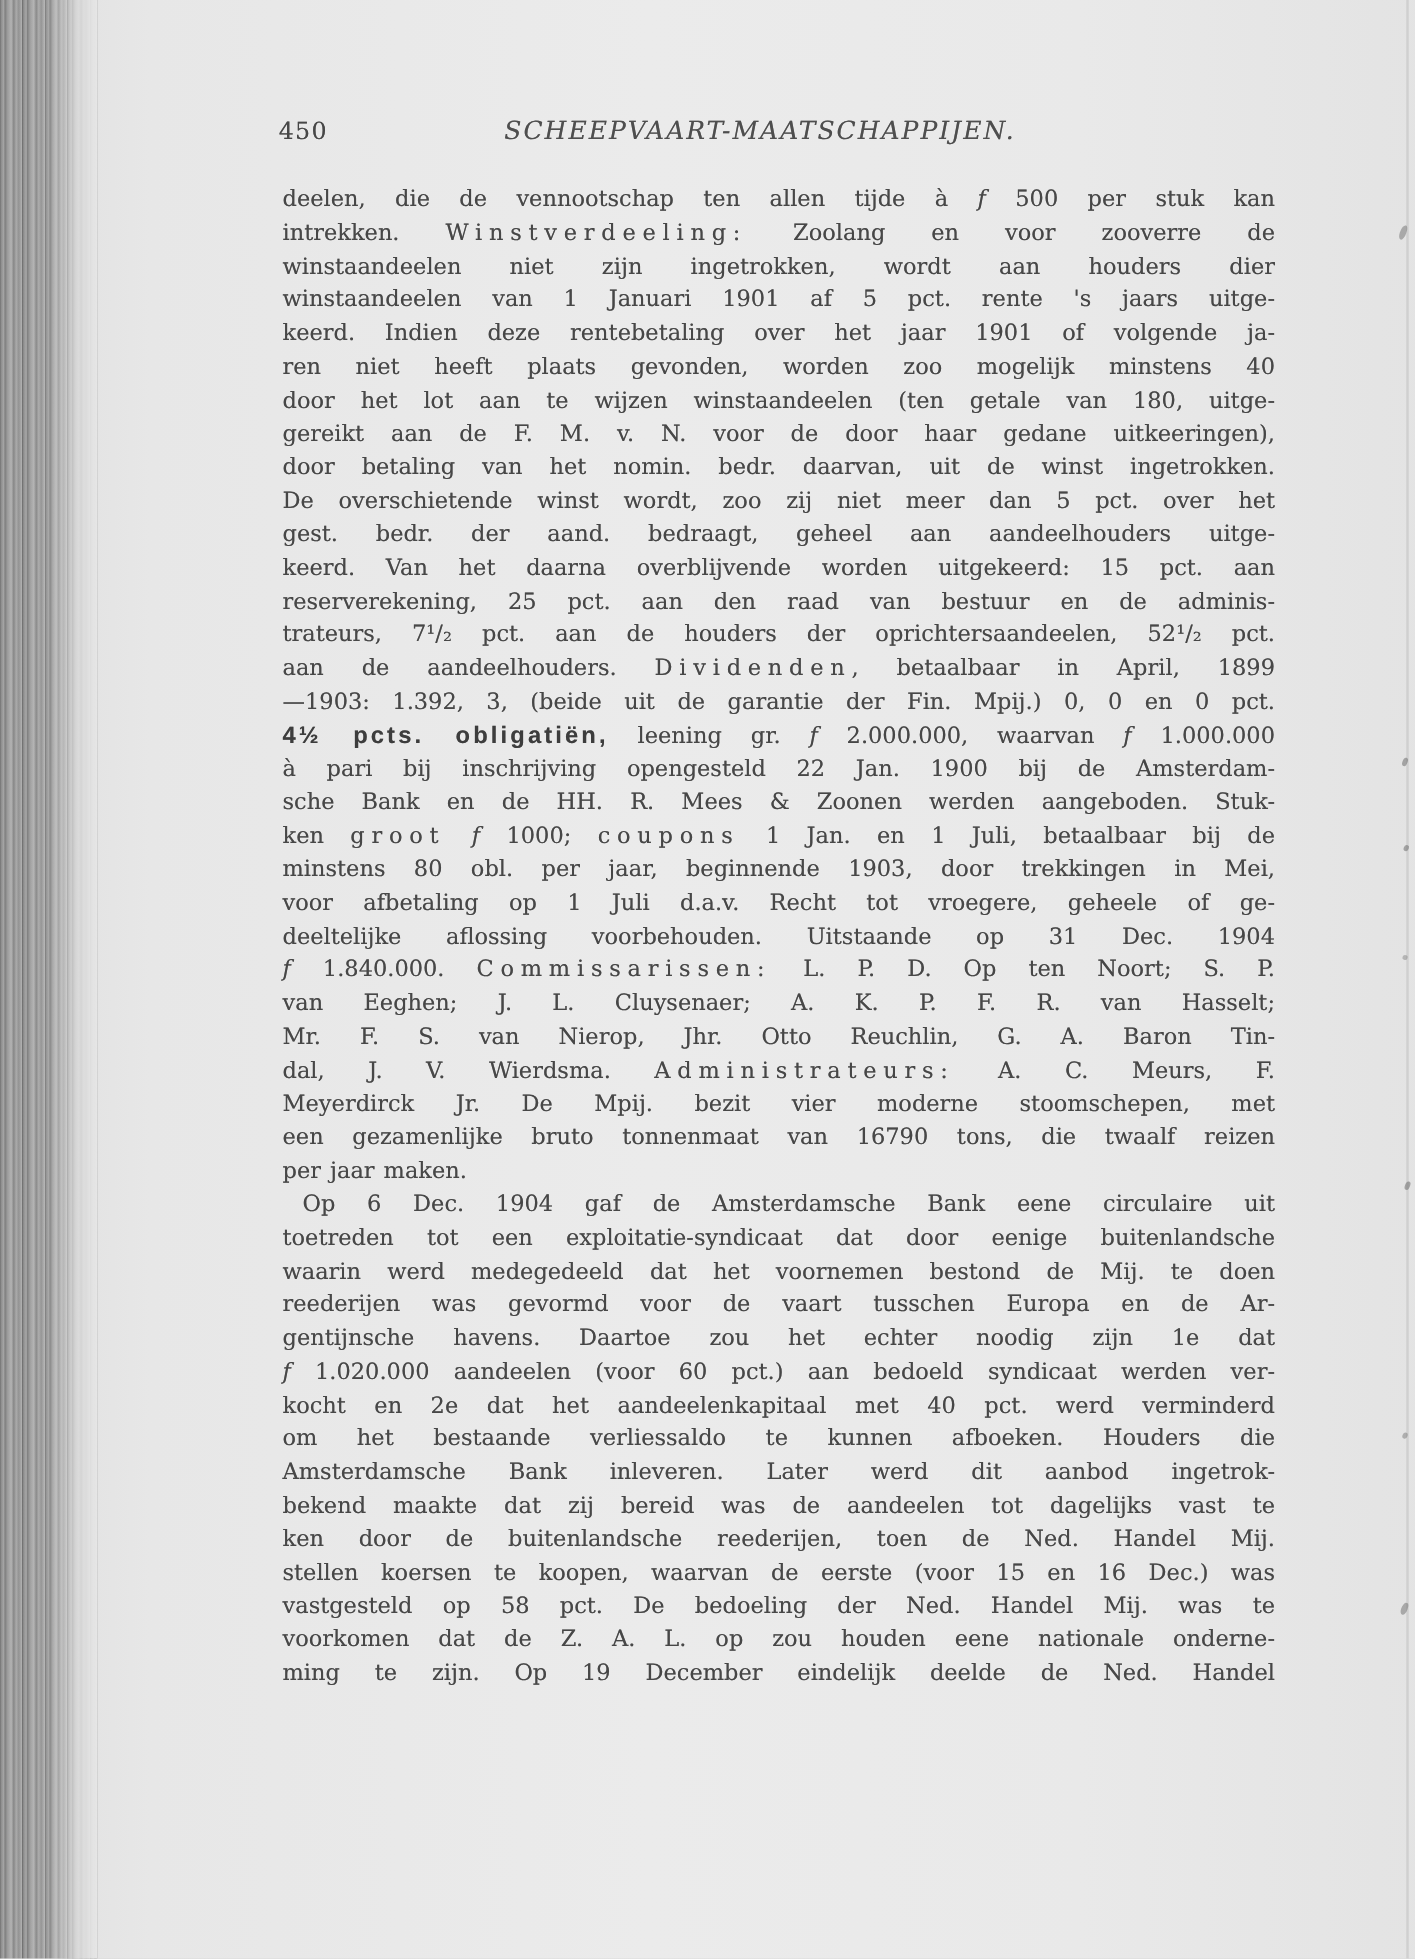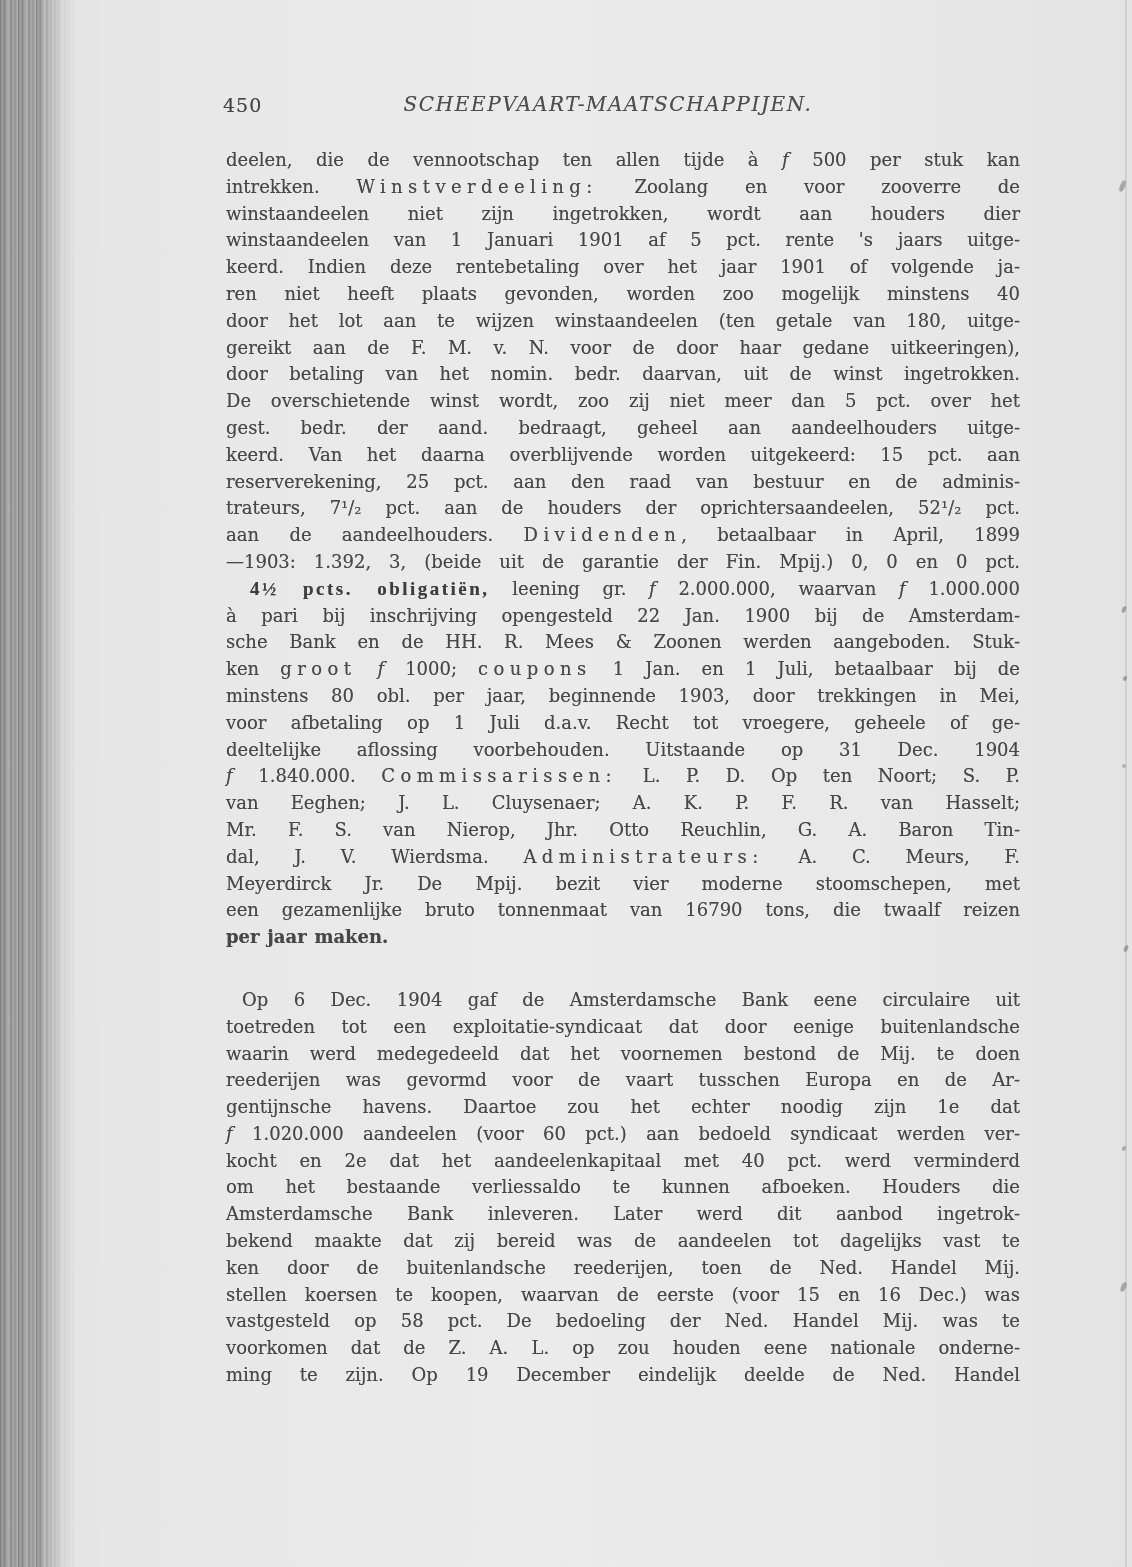--- a/index.html
+++ b/index.html
@@ -93,32 +93,31 @@
     width: 100%;
     font-size: 18px;
     line-height: 26.8px;
   }
   .line {
     text-align: justify;
     text-align-last: justify;
     white-space: normal;
     word-spacing: 1.5px;
   }
-  .line.end { text-align-last: left; font-weight: bold; }
-  .line.indent { text-indent: 16px; margin-top: 36px; }
+  .line.end { text-align-last: left; }
+  .line.indent { text-indent: 16px; }
   
   .sp { letter-spacing: 0.3em; }
   
   .b {
-    font-family: Liberation Serif, serif;
+    font-family: Liberation Sans, sans-serif;
     font-weight: bold;
     font-size: 19px;
     letter-spacing: 2.5px;
     color: #3d3d3d;
-    margin-left: 24px;
   }
   
   .fl { font-style: italic; }
 </style>
 </head>
 <body>
 
 <div class="page">
 
   <div class="binding"></div>

